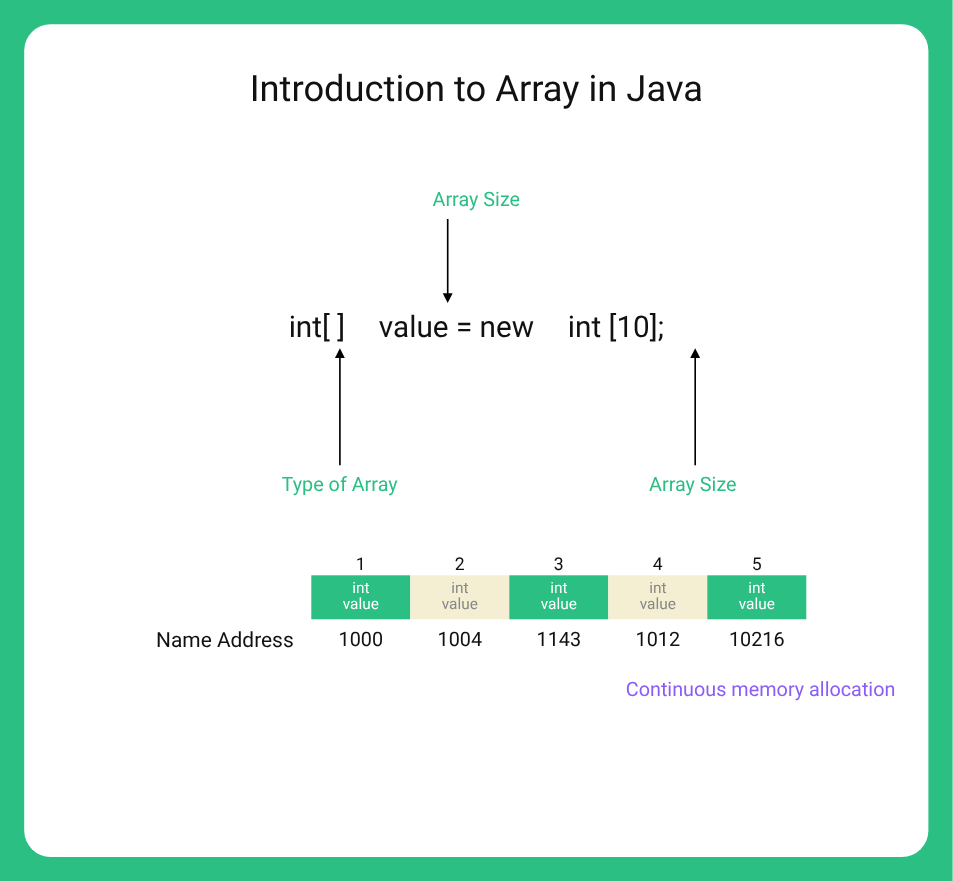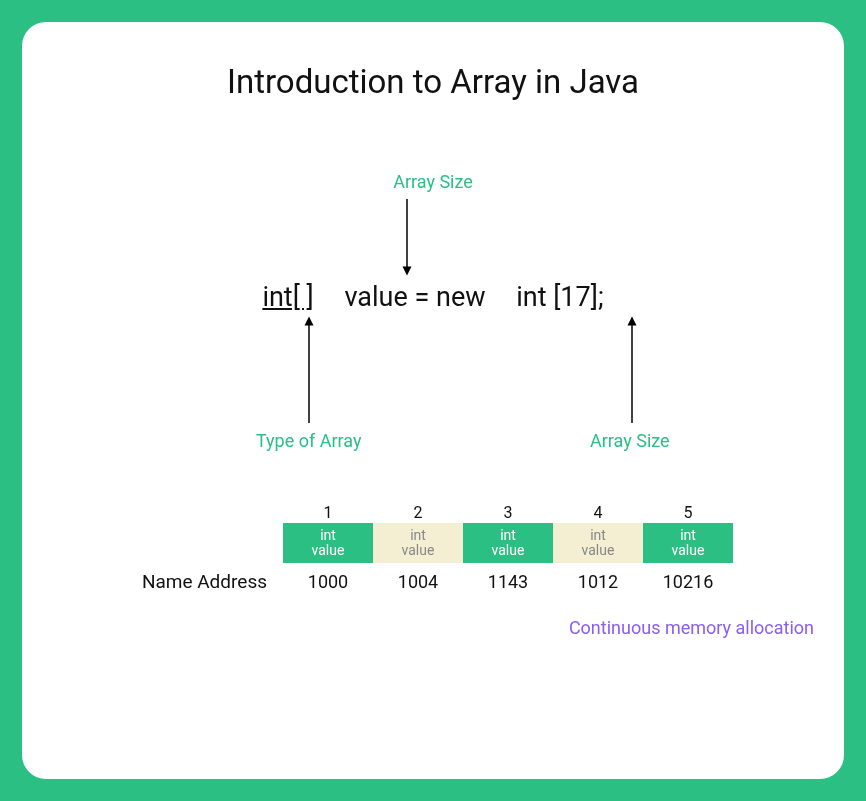--- a/index.html
+++ b/index.html
@@ -42,21 +42,21 @@
     .code-line {
       position: absolute;
       top: 110px;
       width: 100%;
       text-align: center;
       font-size: 27px;
       color: #111;
       white-space: nowrap;
     }
     .code-segment { display: inline-block; }
-    .seg-type { margin-right: 24px; text-decoration: underline; }
+    .seg-type { margin-right: 24px; }
     .seg-new { margin-right: 24px; }
     svg.arrows {
       position: absolute;
       top: 0; left: 0;
       width: 100%; height: 100%;
       pointer-events: none;
     }
     .memory-area {
       margin-top: 50px;
       position: relative;
@@ -111,21 +111,21 @@
   <h1 class="title">Introduction to Array in Java</h1>
 
   <div class="declaration-area">
     <div class="label label-array-name">Array Size</div>
     <div class="label label-type">Type of Array</div>
     <div class="label label-size">Array Size</div>
 
     <div class="code-line">
       <span class="code-segment seg-type">int[ ]</span>
       <span class="code-segment seg-new">value = new</span>
-      <span class="code-segment seg-size">int [17];</span>
+      <span class="code-segment seg-size">int [10];</span>
     </div>
 
     <svg class="arrows">
       <defs>
         <marker id="arrowhead" markerWidth="8" markerHeight="8" refX="4" refY="4" orient="auto">
           <path d="M1,1 L7,4 L1,7 Z" fill="#000"></path>
         </marker>
       </defs>
 
       <line x1="355" y1="28" x2="355" y2="100" stroke="#000" stroke-width="1.5" marker-end="url(#arrowhead)"></line>

